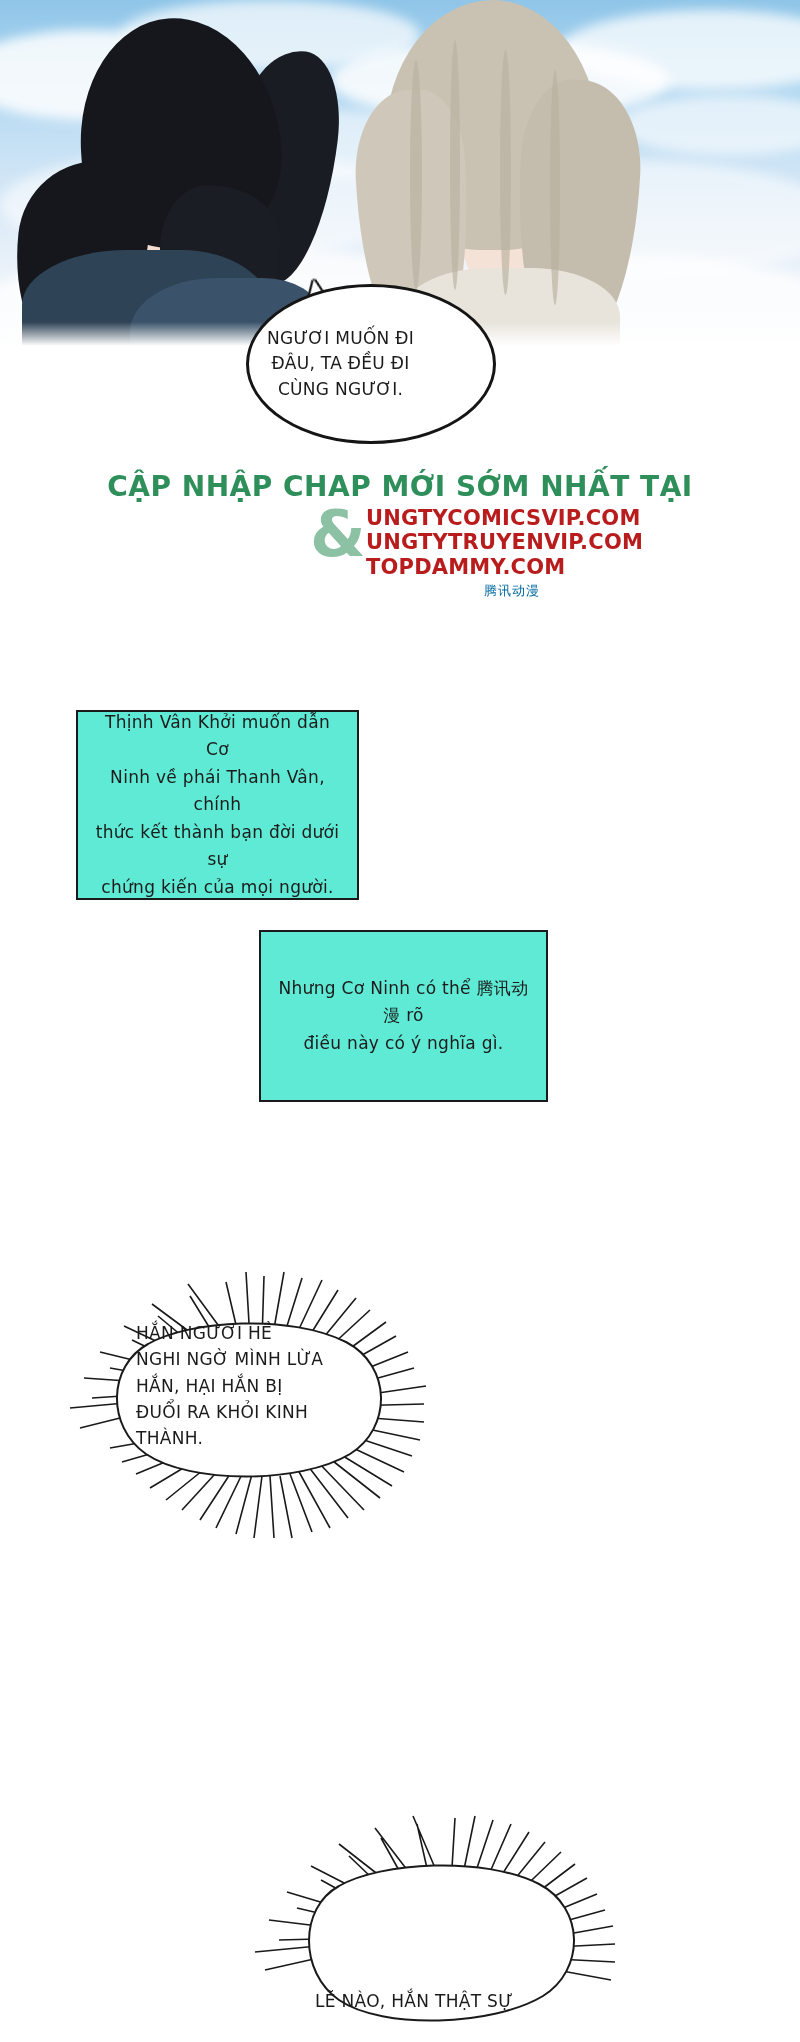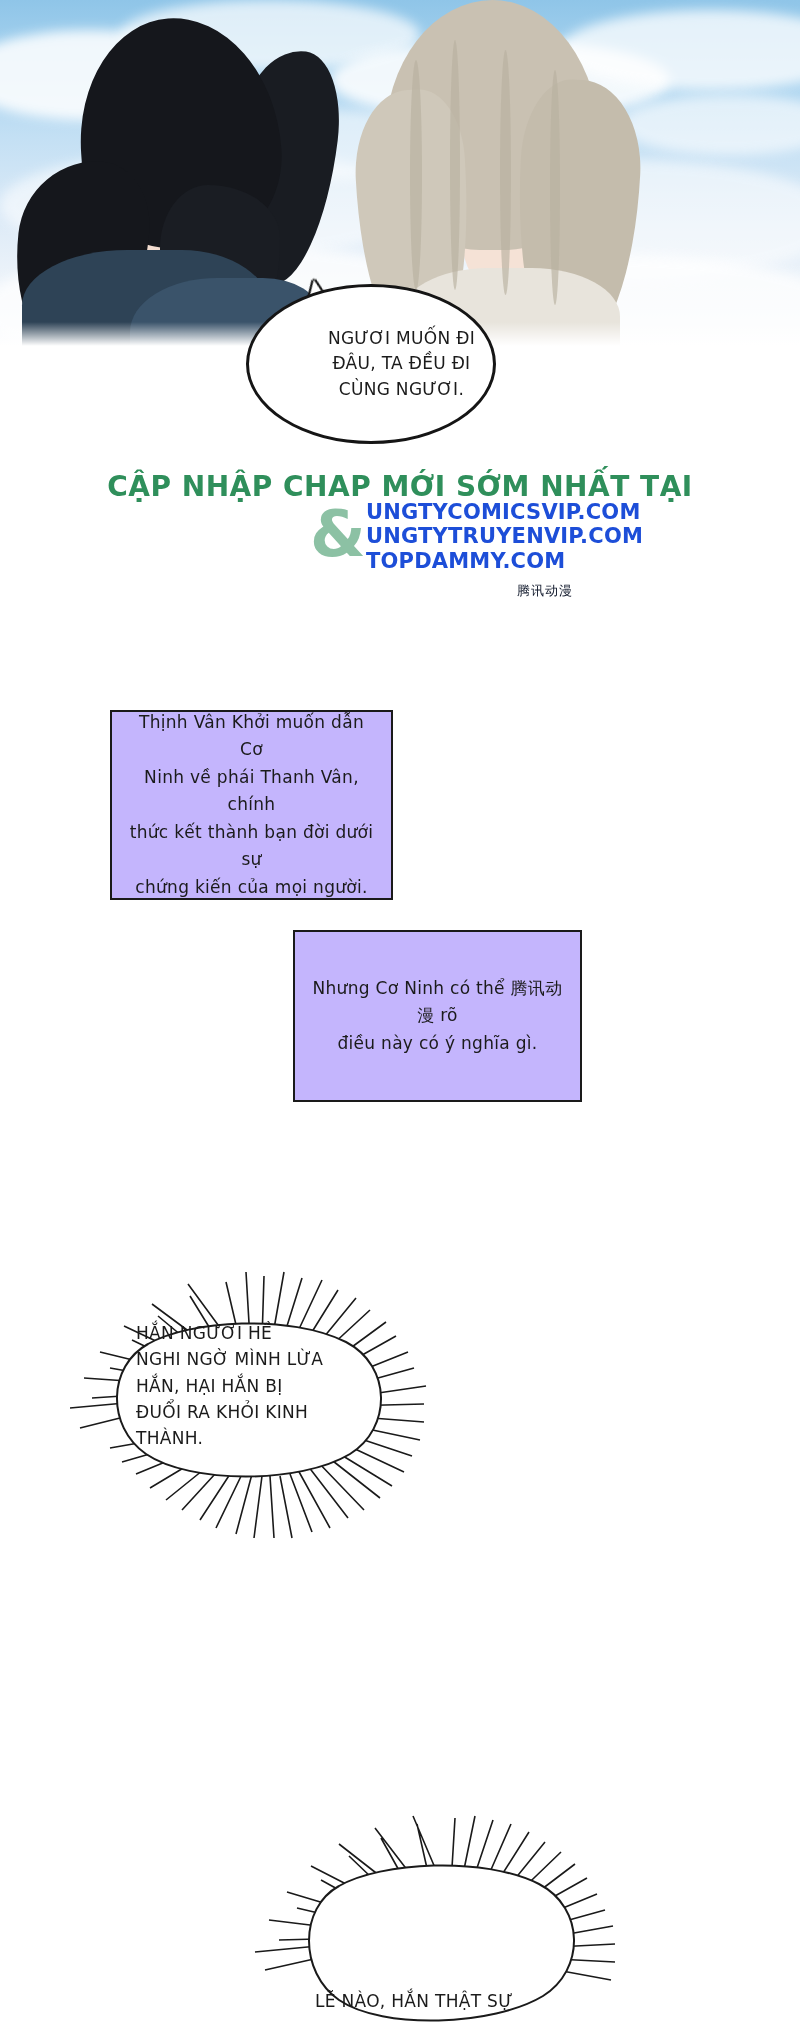--- a/index.html
+++ b/index.html
@@ -166,21 +166,21 @@
 
   
   .bubble {
     position: absolute;
     border: 3px solid #151515;
     background: #ffffff;
     border-radius: 50%;
     box-sizing: border-box;
     display: flex;
     align-items: center;
-    justify-content: flex-end;
+    justify-content: flex-start;
     text-align: center;
     color: #1b1b1b;
   }
   #bubble-1 {
     left: 246px;
     top: 284px;
     width: 250px;
     height: 160px;
   }
   .bubble-text {
@@ -228,49 +228,48 @@
     top: 32px;
     font-size: 64px;
     font-weight: bold;
     color: #2f8f5b;
     opacity: .55;
     line-height: 1;
   }
   .promo-urls {
     position: absolute;
     left: 366px;
-    top: 30px;
-    color: #1d4ed8;
+    top: 36px;
+    color: #b91c1c;
     font-weight: bold;
     font-size: 21px;
     line-height: 1.16;
     letter-spacing: .2px;
   }
   .promo-urls div { white-space: nowrap; }
   .tencent-mark {
     position: absolute;
-    left: 517px;
+    left: 484px;
     top: 112px;
     font-size: 13px;
-    color: #0f172a;
+    color: #0369a1;
     letter-spacing: 1px;
   }
 
   
   .narr-box {
     position: absolute;
     border: 2px solid #1a1a1a;
-    background: #c4b5fd;
+    background: #5eead4;
     box-sizing: border-box;
     display: flex;
     align-items: center;
     justify-content: center;
     text-align: center;
     color: #1b1b1b;
-    margin-left: 34px;
   }
   .narr-text {
     font-size: 17px;
     line-height: 1.62;
     letter-spacing: .3px;
     white-space: pre-line;
     padding: 0 16px;
   }
   #narr-1 { left: 76px;  top: 710px;  width: 283px; height: 190px; }
   #narr-2 { left: 259px; top: 930px;  width: 289px; height: 172px; }

